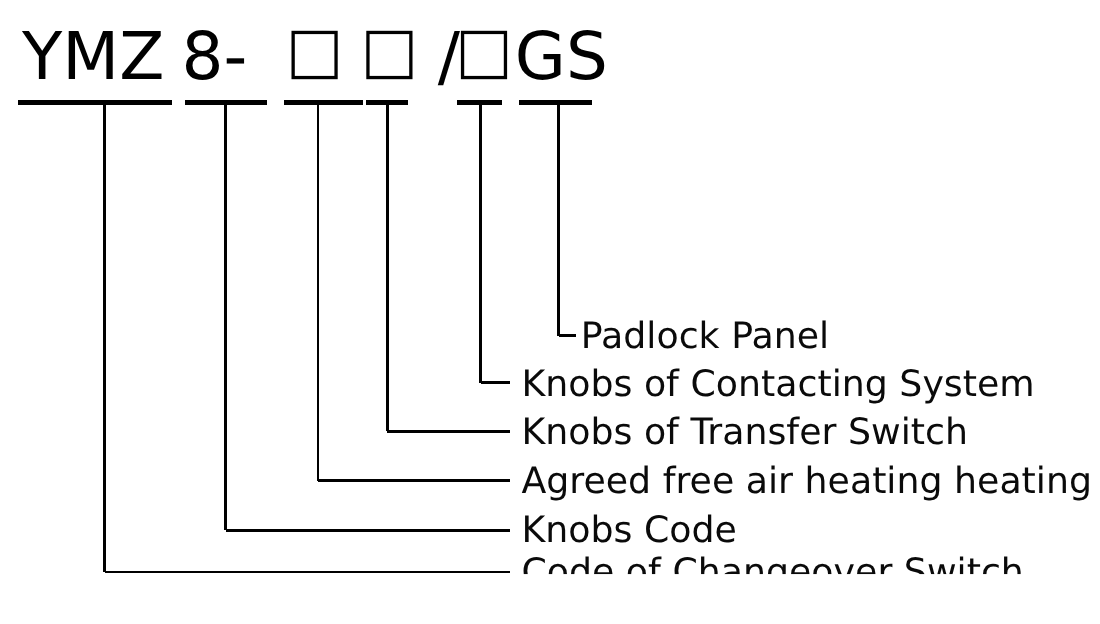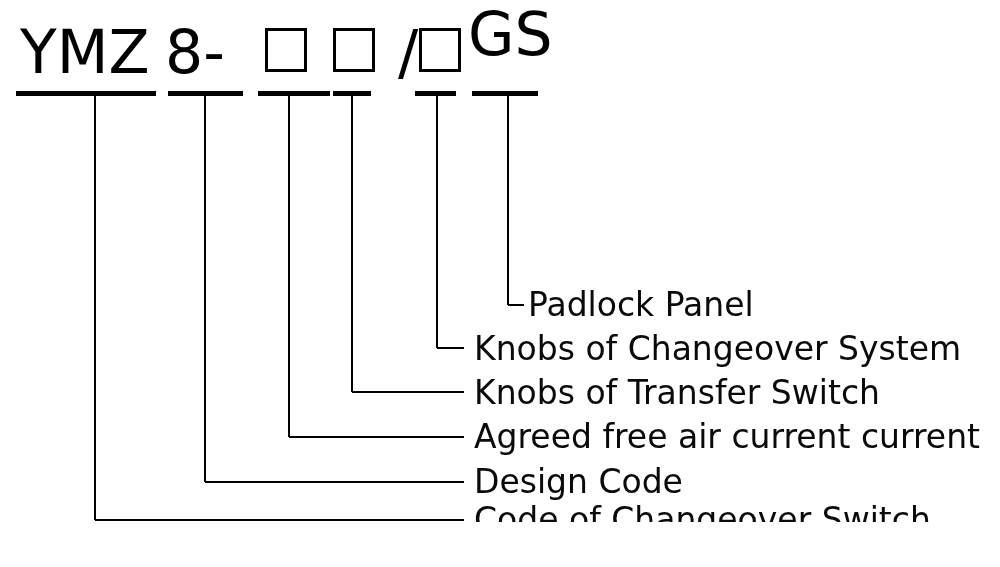--- a/index.html
+++ b/index.html
@@ -77,28 +77,28 @@
         <line x1="205" y1="482" x2="464" y2="482" stroke="#000000" stroke-width="2.5" shape-rendering="crispEdges"></line>
         <line x1="95" y1="95" x2="95" y2="520" stroke="#000000" stroke-width="2.5" shape-rendering="crispEdges"></line>
         <line x1="95" y1="520" x2="464" y2="520" stroke="#000000" stroke-width="2.5" shape-rendering="crispEdges"></line>
       </g>
   </svg>
 
   <div id="code-layer">
       <div class="code-text" style="left: 20px; top: 22px;">YMZ</div>
       <div class="code-text" style="left: 165px; top: 22px;">8-</div>
       <div class="code-text" style="left: 398px; top: 22px;">/</div>
-      <div class="code-text" style="left: 468px; top: 4px;">GS</div>
+      <div class="code-text" style="left: 468px; top: 22px;">GS</div>
       <div class="box-glyph" style="left: 265px; top: 28px; width: 42px; height: 44px;"></div>
       <div class="box-glyph" style="left: 333px; top: 28px; width: 42px; height: 44px;"></div>
       <div class="box-glyph" style="left: 419px; top: 28px; width: 42px; height: 44px;"></div>
     </div>
 
   <div id="callouts-layer">
       <div class="label-text" style="left: 528px; top: 288px;">Padlock Panel</div>
-      <div class="label-text" style="left: 474px; top: 332px;">Knobs of Changeover System</div>
+      <div class="label-text" style="left: 474px; top: 332px;">Knobs of Contacting System</div>
       <div class="label-text" style="left: 474px; top: 376px;">Knobs of Transfer Switch</div>
-      <div class="label-text" style="left: 474px; top: 420px;">Agreed free air current current</div>
-      <div class="label-text" style="left: 474px; top: 465px;">Design Code</div>
+      <div class="label-text" style="left: 474px; top: 420px;">Agreed free air heating heating</div>
+      <div class="label-text" style="left: 474px; top: 465px;">Knobs Code</div>
       <div class="label-text" style="left: 474px; top: 503px; text-align: right;">Code of Changeover Switch</div>
     </div>
 
 </div>
 
 </body></html>

